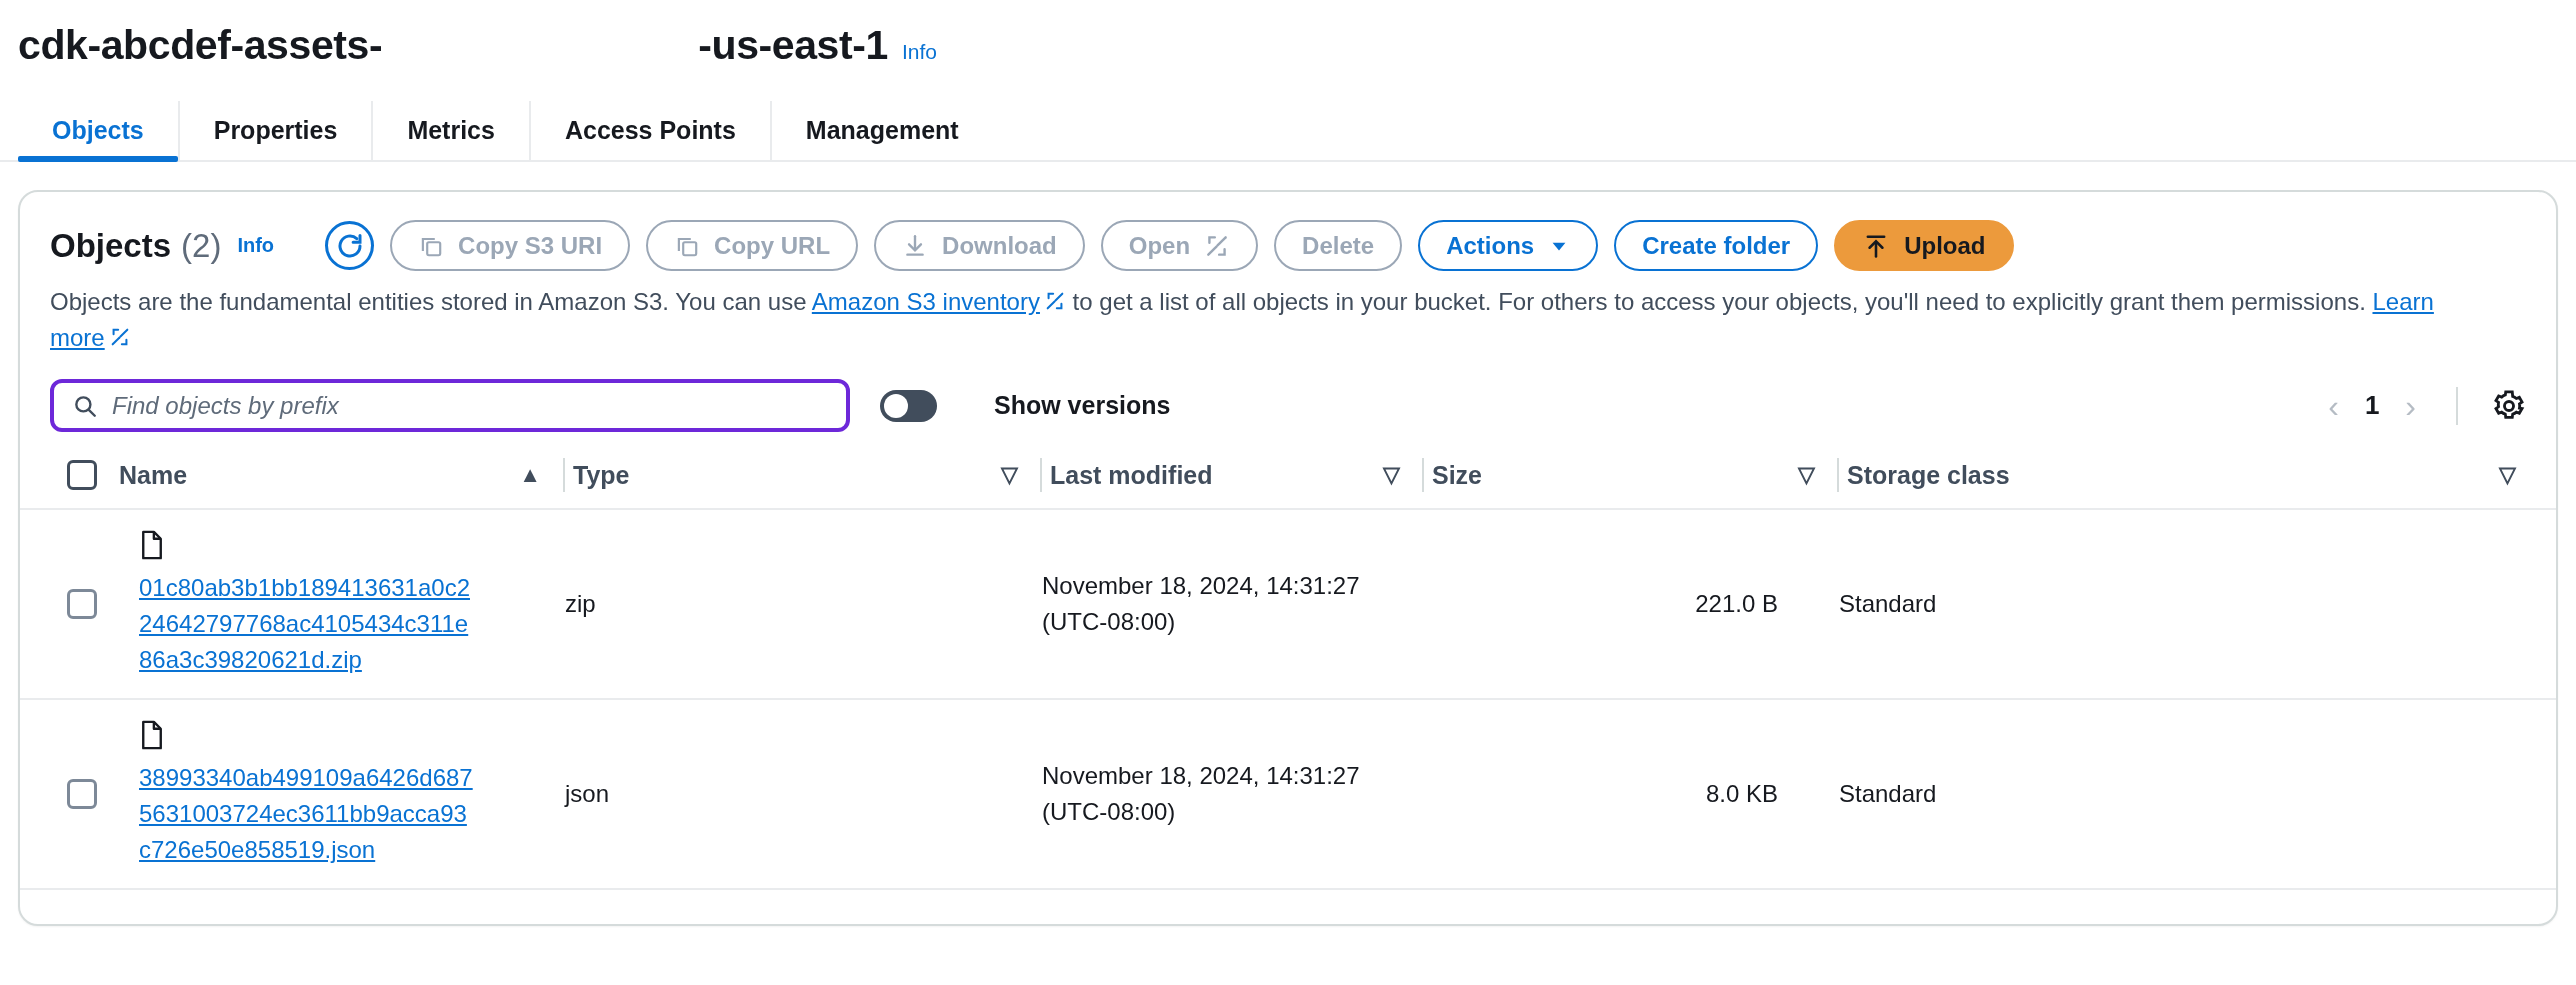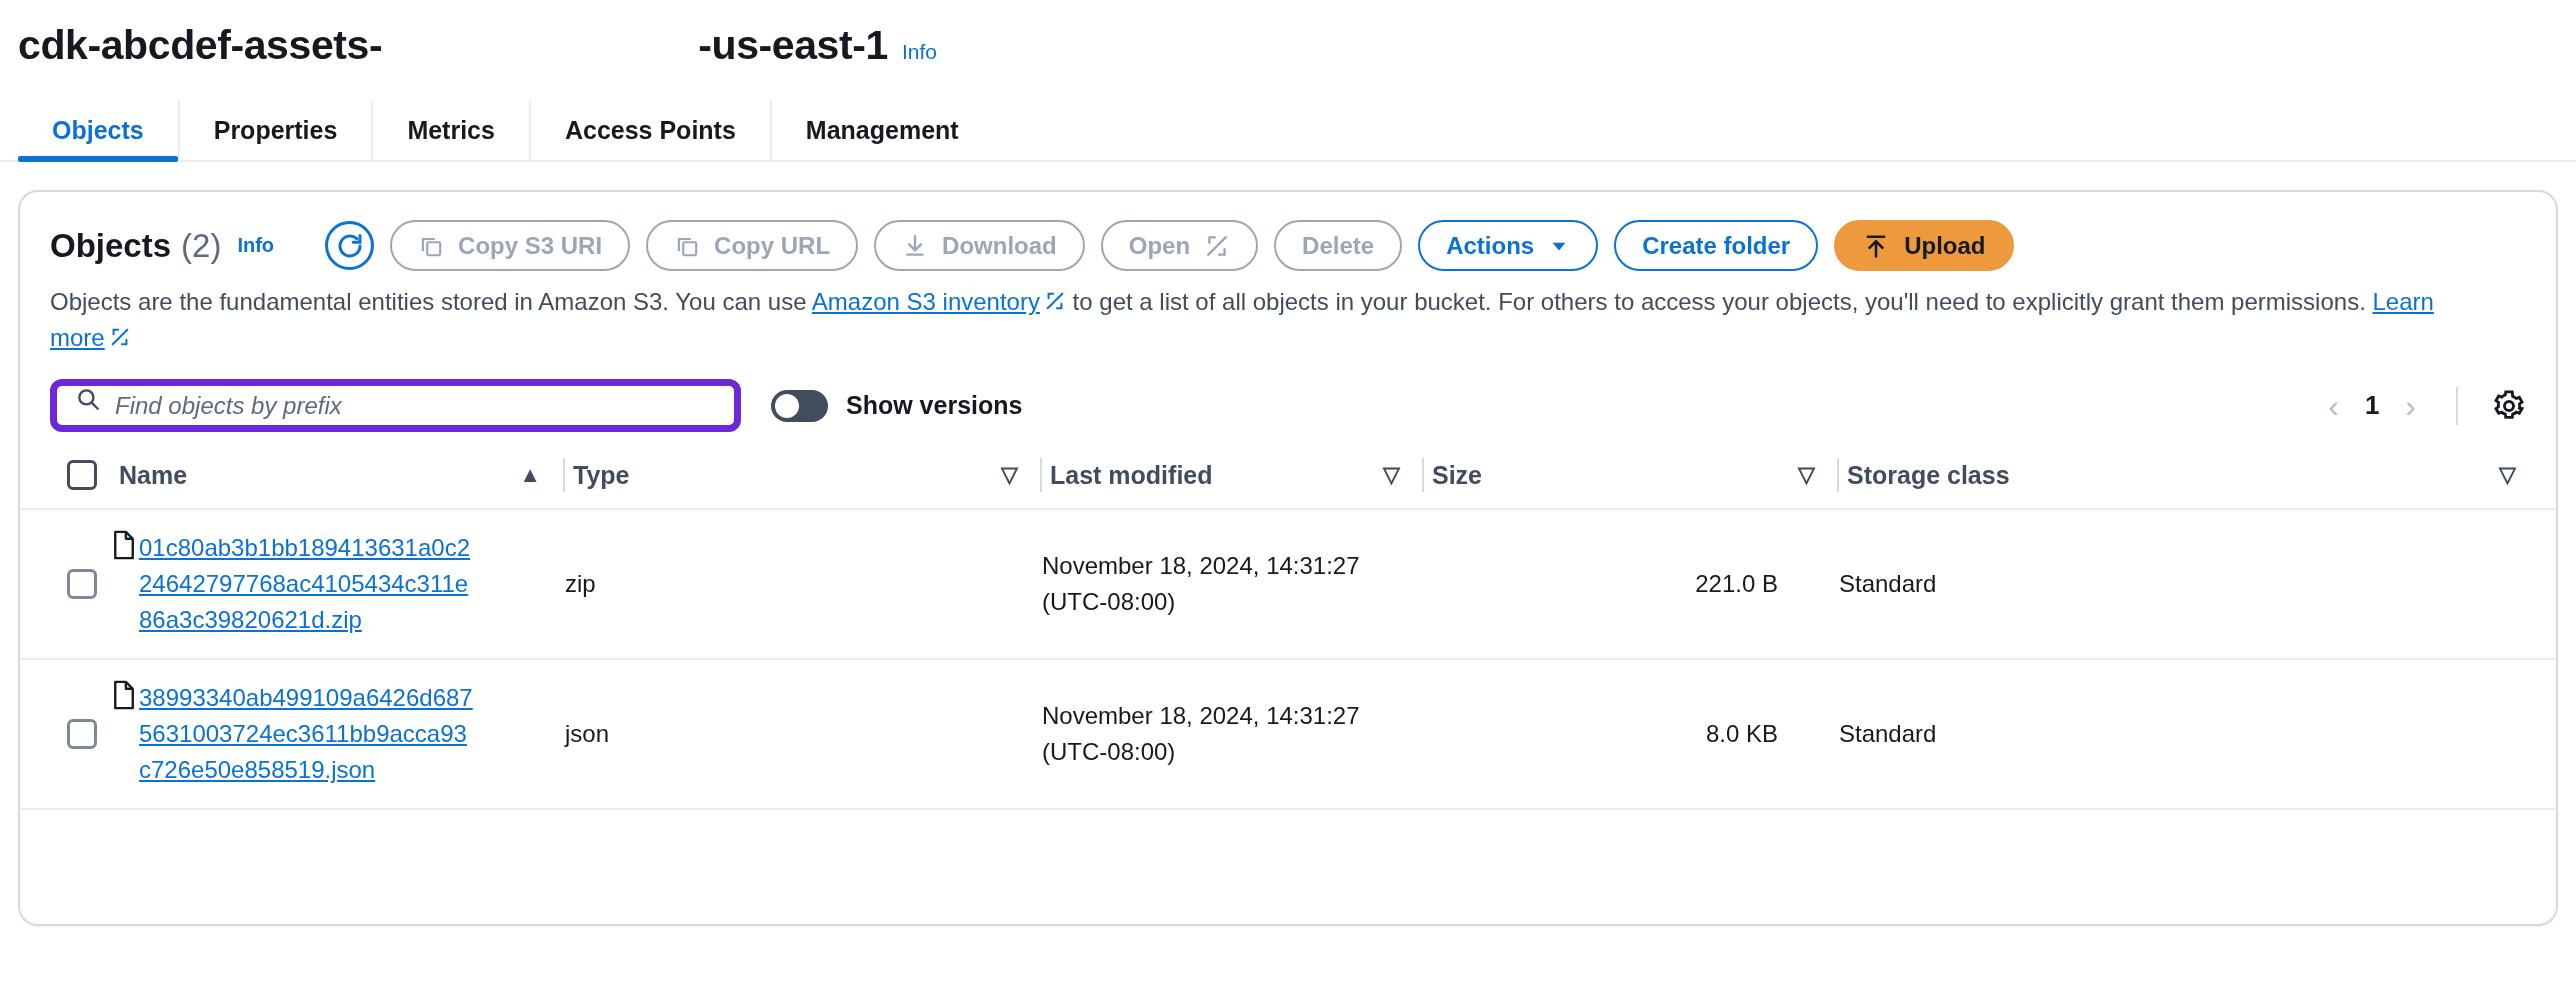--- a/index.html
+++ b/index.html
@@ -168,24 +168,25 @@
 
   
   .filter-row {
     display: flex;
     align-items: center;
     padding: 22px 30px 0 30px;
     gap: 30px;
   }
   .search-box {
     display: flex;
+    align-items: center;
     gap: 14px;
-    width: 691px;
+    width: 800px;
     height: 53px;
-    border: 7px solid #6d28d9;
+    border: 4px solid #6d28d9;
     border-radius: 12px;
     padding: 0 18px;
     background: #fff;
     cursor: text;
   }
   .search-box input {
     border: none;
     outline: none;
     font-size: 24px;
     font-style: italic;
@@ -204,21 +205,21 @@
     position: relative;
     flex: none;
   }
   .toggle .knob {
     position: absolute;
     top: 4px; left: 4px;
     width: 24px; height: 24px;
     border-radius: 50%;
     background: #ffffff;
   }
-  .toggle-label { font-size: 25px; color: #16191f; font-weight: bold; }
+  .toggle-label { font-size: 25px; color: #16191f; font-weight: bold; margin-left: 39px; }
 
   .pager {
     display: flex;
     align-items: center;
     gap: 20px;
     margin-left: auto;
   }
   .pg-arrow { font-size: 32px; color: #b5bcc4; cursor: pointer; line-height: 1; padding: 0 6px; }
   .pg-num { font-size: 26px; font-weight: bold; color: #16191f; cursor: pointer; }
   .pg-divider { width: 2px; height: 38px; background: #d5dbdb; margin: 0 14px; }
@@ -270,21 +271,21 @@
   .chk {
     width: 30px; height: 30px;
     border: 3px solid #7d8998;
     border-radius: 6px;
     background: #fff;
     cursor: pointer;
     display: block;
   }
   .chk.header { border-color: #414d5c; }
 
-  .name-cell { display: flex; flex-direction: row; gap: 2px; }
+  .name-cell { display: flex; flex-direction: column; gap: 2px; margin-left: 28px; }
   .file-ico { margin-bottom: 2px; }
   .file-link {
     color: #0972d3;
     text-decoration: underline;
     font-size: 24px;
     line-height: 1.5;
     word-break: break-all;
     cursor: pointer;
     max-width: 336px;
   }

